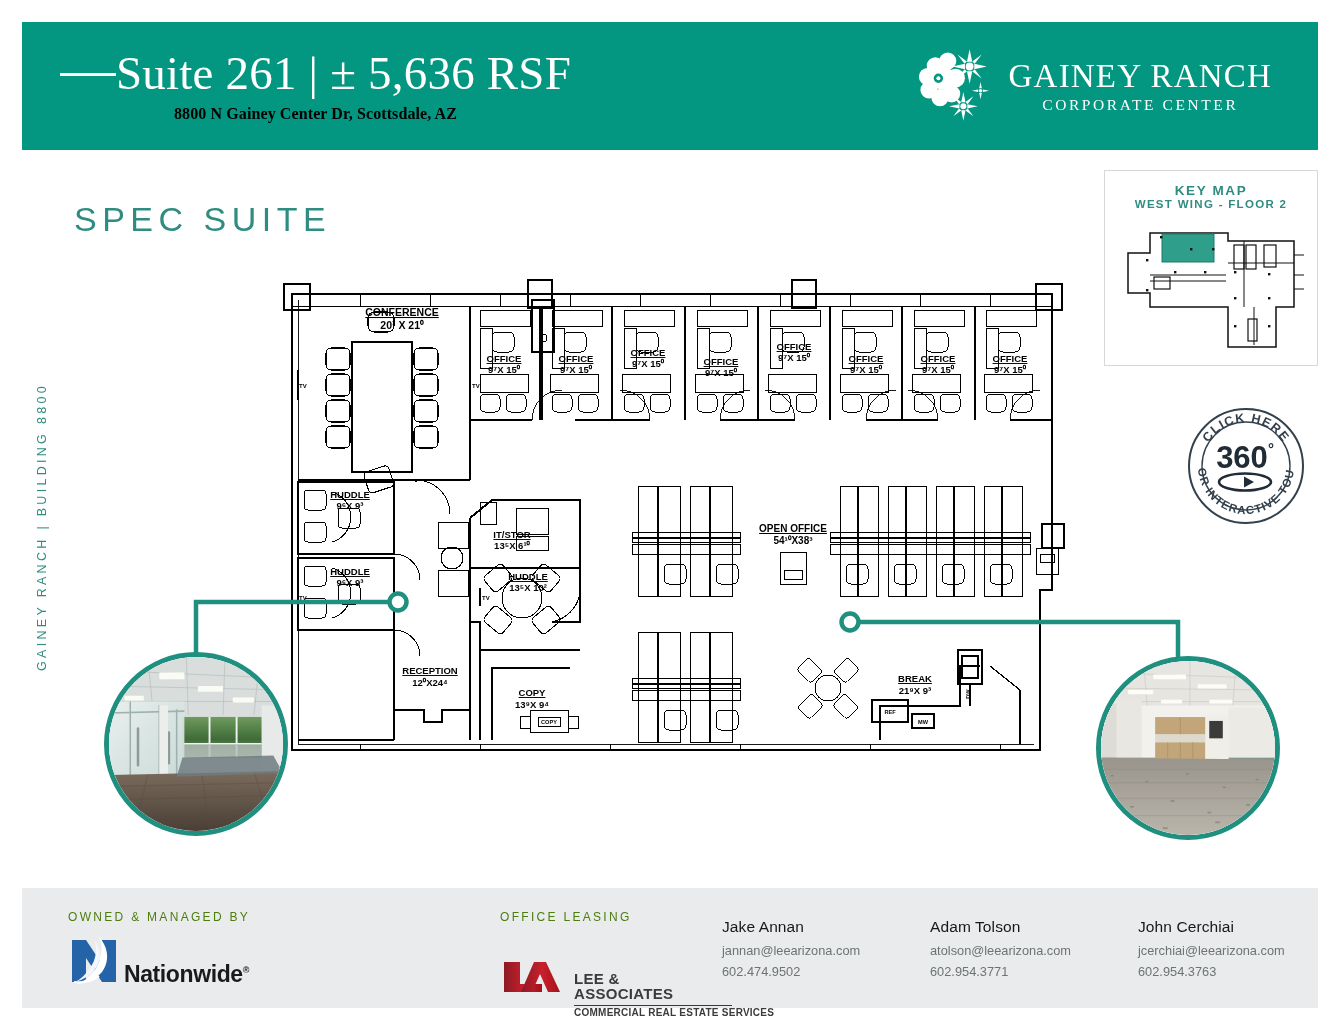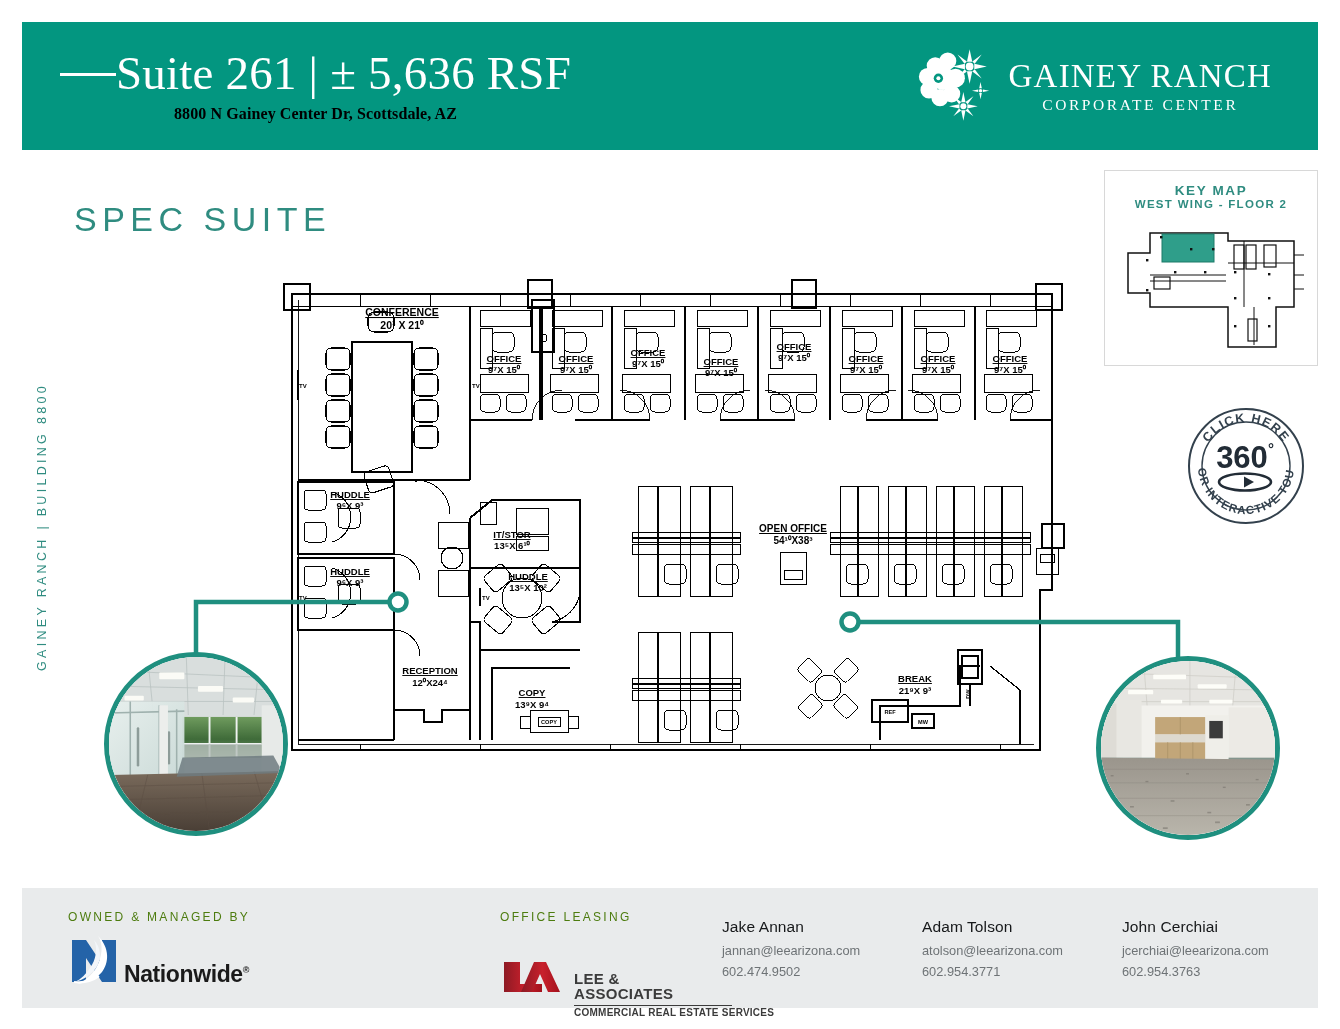--- a/index.html
+++ b/index.html
@@ -96,21 +96,21 @@
     font-size:23px; font-weight:700; color:#1a1a1a; letter-spacing:-0.4px;
   }
   .nw-word sup { font-size:9px; vertical-align:super; }
   .leasing-block { position:absolute; left:478px; top:22px; }
   .lee-logo-row { display:flex; align-items:center; gap:8px; margin-top:14px; }
   .lee-text { line-height:1.02; }
   .lee-l1 { font-size:15px; font-weight:700; color:#3b3b3b; letter-spacing:0.3px;margin-top:33px; }
   .lee-l2 { font-size:15px; font-weight:700; color:#3b3b3b; letter-spacing:0.3px; }
   .lee-rule { width:158px; height:1.5px; background:#3b3b3b; margin-top:3px; }
   .lee-l3 { font-size:10px; font-weight:700; color:#3b3b3b; letter-spacing:0.25px; margin-top:2px; }
-  .contacts { position:absolute; left:700px; top:30px; display:flex; gap:0; }
+  .contacts { position:absolute; left:700px; top:30px; display:flex; gap:8px; }
   .contact { width:200px; }
   .c-name { font-size:15.5px; color:#16181a; font-weight:400; letter-spacing:0.1px; }
   .c-email { font-size:12.8px; color:#6e7376; margin-top:7px; }
   .c-phone { font-size:12.8px; color:#6e7376; margin-top:6px; }
 </style>
 </head>
 <body>
 
 <div class="header">
   <div class="header-left">

